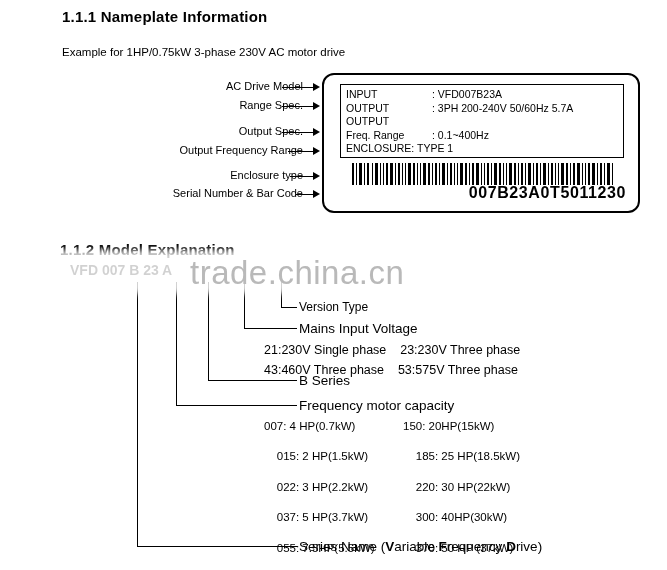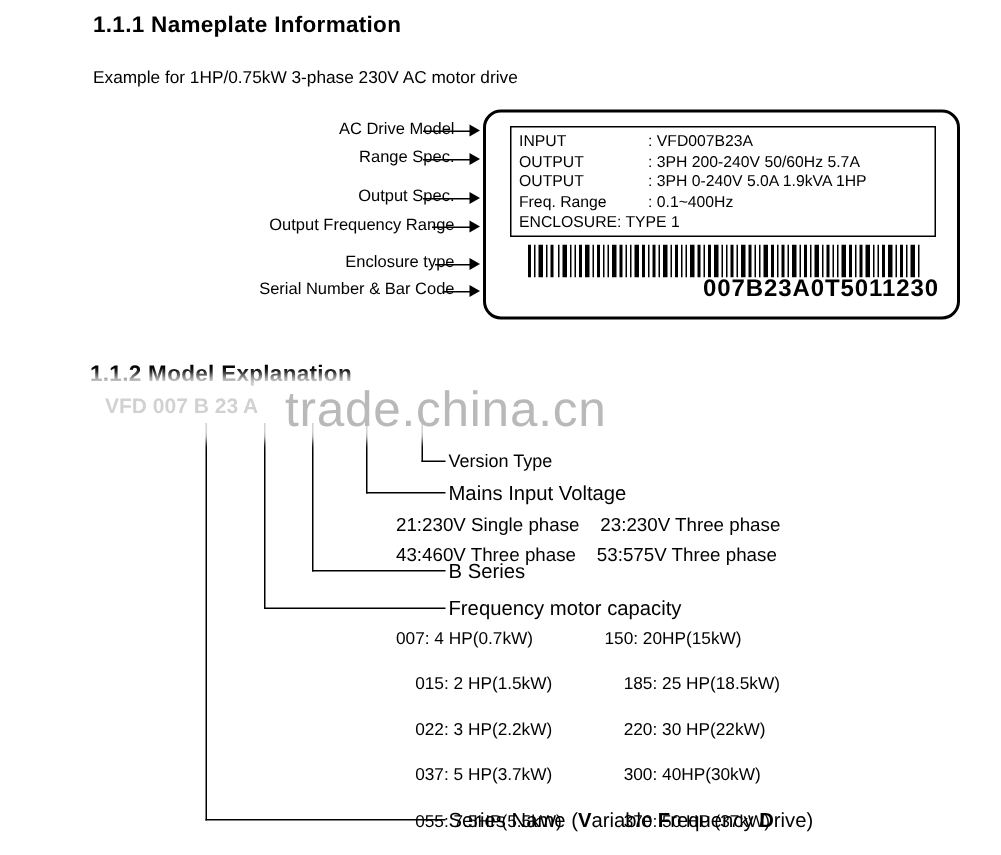--- a/index.html
+++ b/index.html
@@ -219,21 +219,20 @@
     <div class="plate-row">
       <span class="k">INPUT</span>
       <span class="v">: VFD007B23A</span>
     </div>
     <div class="plate-row">
       <span class="k">OUTPUT</span>
       <span class="v">: 3PH 200-240V 50/60Hz 5.7A</span>
     </div>
     <div class="plate-row">
       <span class="k">OUTPUT</span>
-      <span class="v">: 3PH 0-240V 5.0A 1.9kVA 1HP</span>
     </div>
     <div class="plate-row">
       <span class="k">Freq. Range</span>
       <span class="v">: 0.1~400Hz</span>
     </div>
     <div class="plate-row">
       <span class="k" style="width:auto;">ENCLOSURE: TYPE 1</span>
       <span class="v"></span>
     </div>
   </div>

